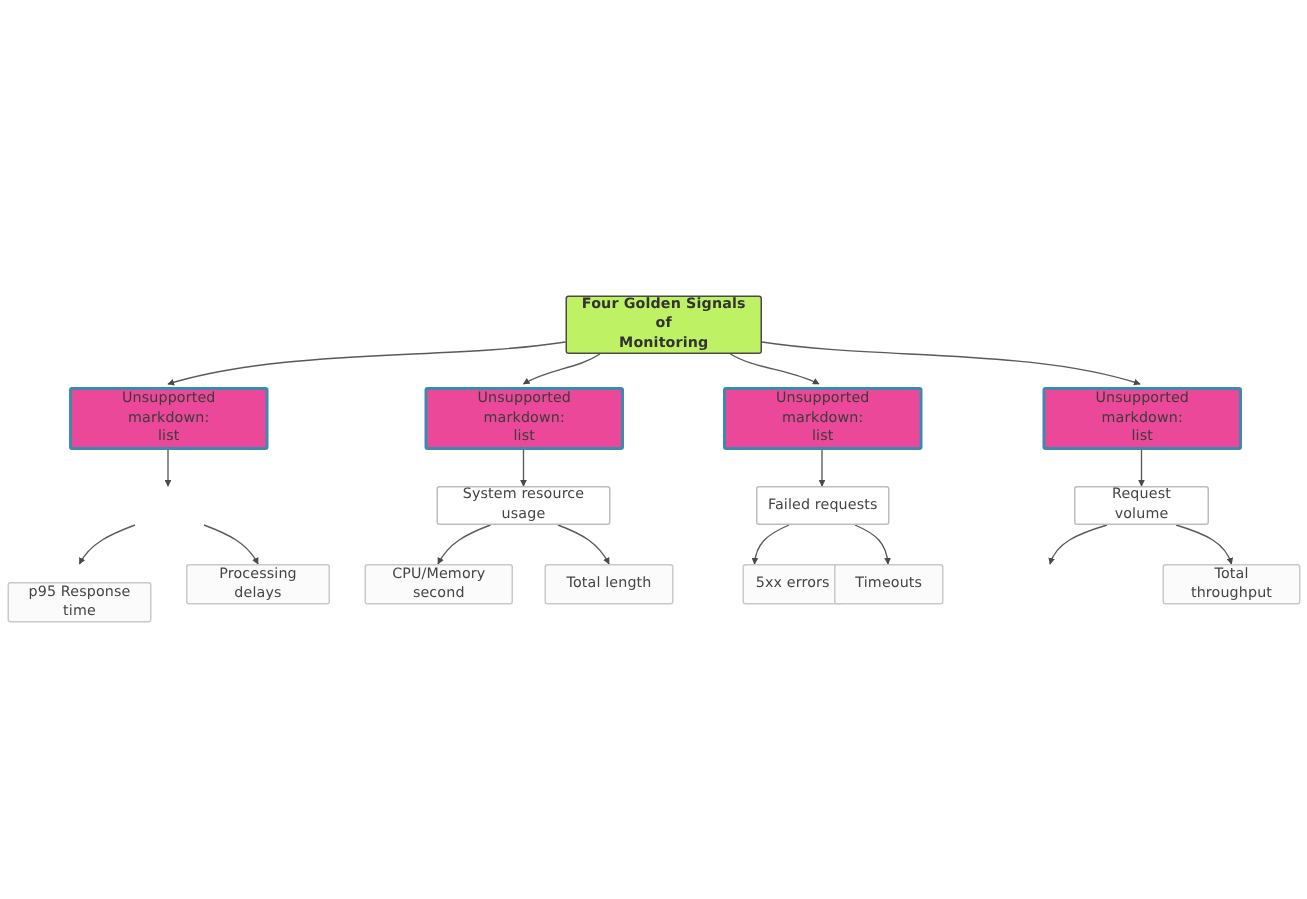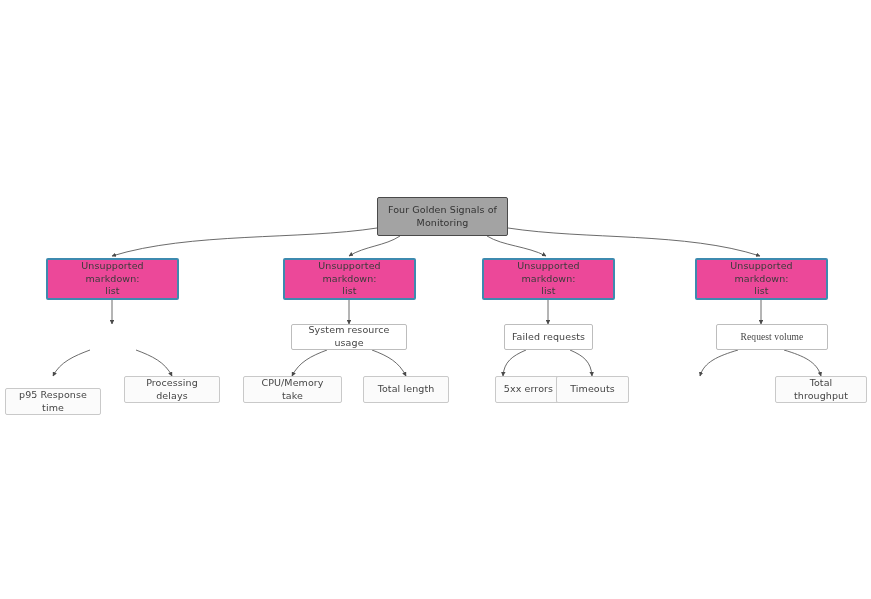--- a/index.html
+++ b/index.html
@@ -41,24 +41,25 @@
     border-radius: 2px;
     font-size: 9.5px;
     letter-spacing: 0.1px;
     padding: 2px 6px;
   }
   .node .label {
     display: block;
     white-space: pre-line;
   }
   .node-root {
-    background: #a3a3a3;
+    background: #bef264;
     border: 1.5px solid #4a4a4a;
     font-size: 9.5px;
     color: #333333;
+    font-weight: bold;
   }
   .node-l2 {
     background: #ec4899;
     border: 2px solid #3d8aaf;
     color: #3b3b3b;
     font-size: 9.5px;
   }
   .node-l3 {
     background: #ffffff;
     border: 1px solid #bdbdbd;
@@ -126,33 +127,33 @@
     <span class="label">Unsupported markdown:
 list</span>
   </div>
 
   <div class="node node-l3" style="left:291px; top:324px; width:116px; height:26px;">
     <span class="label">System resource usage</span>
   </div>
   <div class="node node-l3" style="left:504px; top:324px; width:89px; height:26px;">
     <span class="label">Failed requests</span>
   </div>
-  <div class="node node-l3" style="left:716px; top:324px; width:112px; height:26px;font-family:Liberation Serif, serif;">
+  <div class="node node-l3" style="left:716px; top:324px; width:90px; height:26px;">
     <span class="label">Request volume</span>
   </div>
 
   <div class="node node-leaf" style="left:5px; top:388px; width:96px; height:27px;">
     <span class="label">p95 Response time</span>
   </div>
   <div class="node node-leaf" style="left:124px; top:376px; width:96px; height:27px;">
     <span class="label">Processing delays</span>
   </div>
 
   <div class="node node-leaf" style="left:243px; top:376px; width:99px; height:27px;">
-    <span class="label">CPU/Memory take</span>
+    <span class="label">CPU/Memory second</span>
   </div>
   <div class="node node-leaf" style="left:363px; top:376px; width:86px; height:27px;">
     <span class="label">Total length</span>
   </div>
 
   <div class="node node-leaf" style="left:495px; top:376px; width:67px; height:27px;">
     <span class="label">5xx errors</span>
   </div>
   <div class="node node-leaf" style="left:556px; top:376px; width:73px; height:27px;">
     <span class="label">Timeouts</span>

